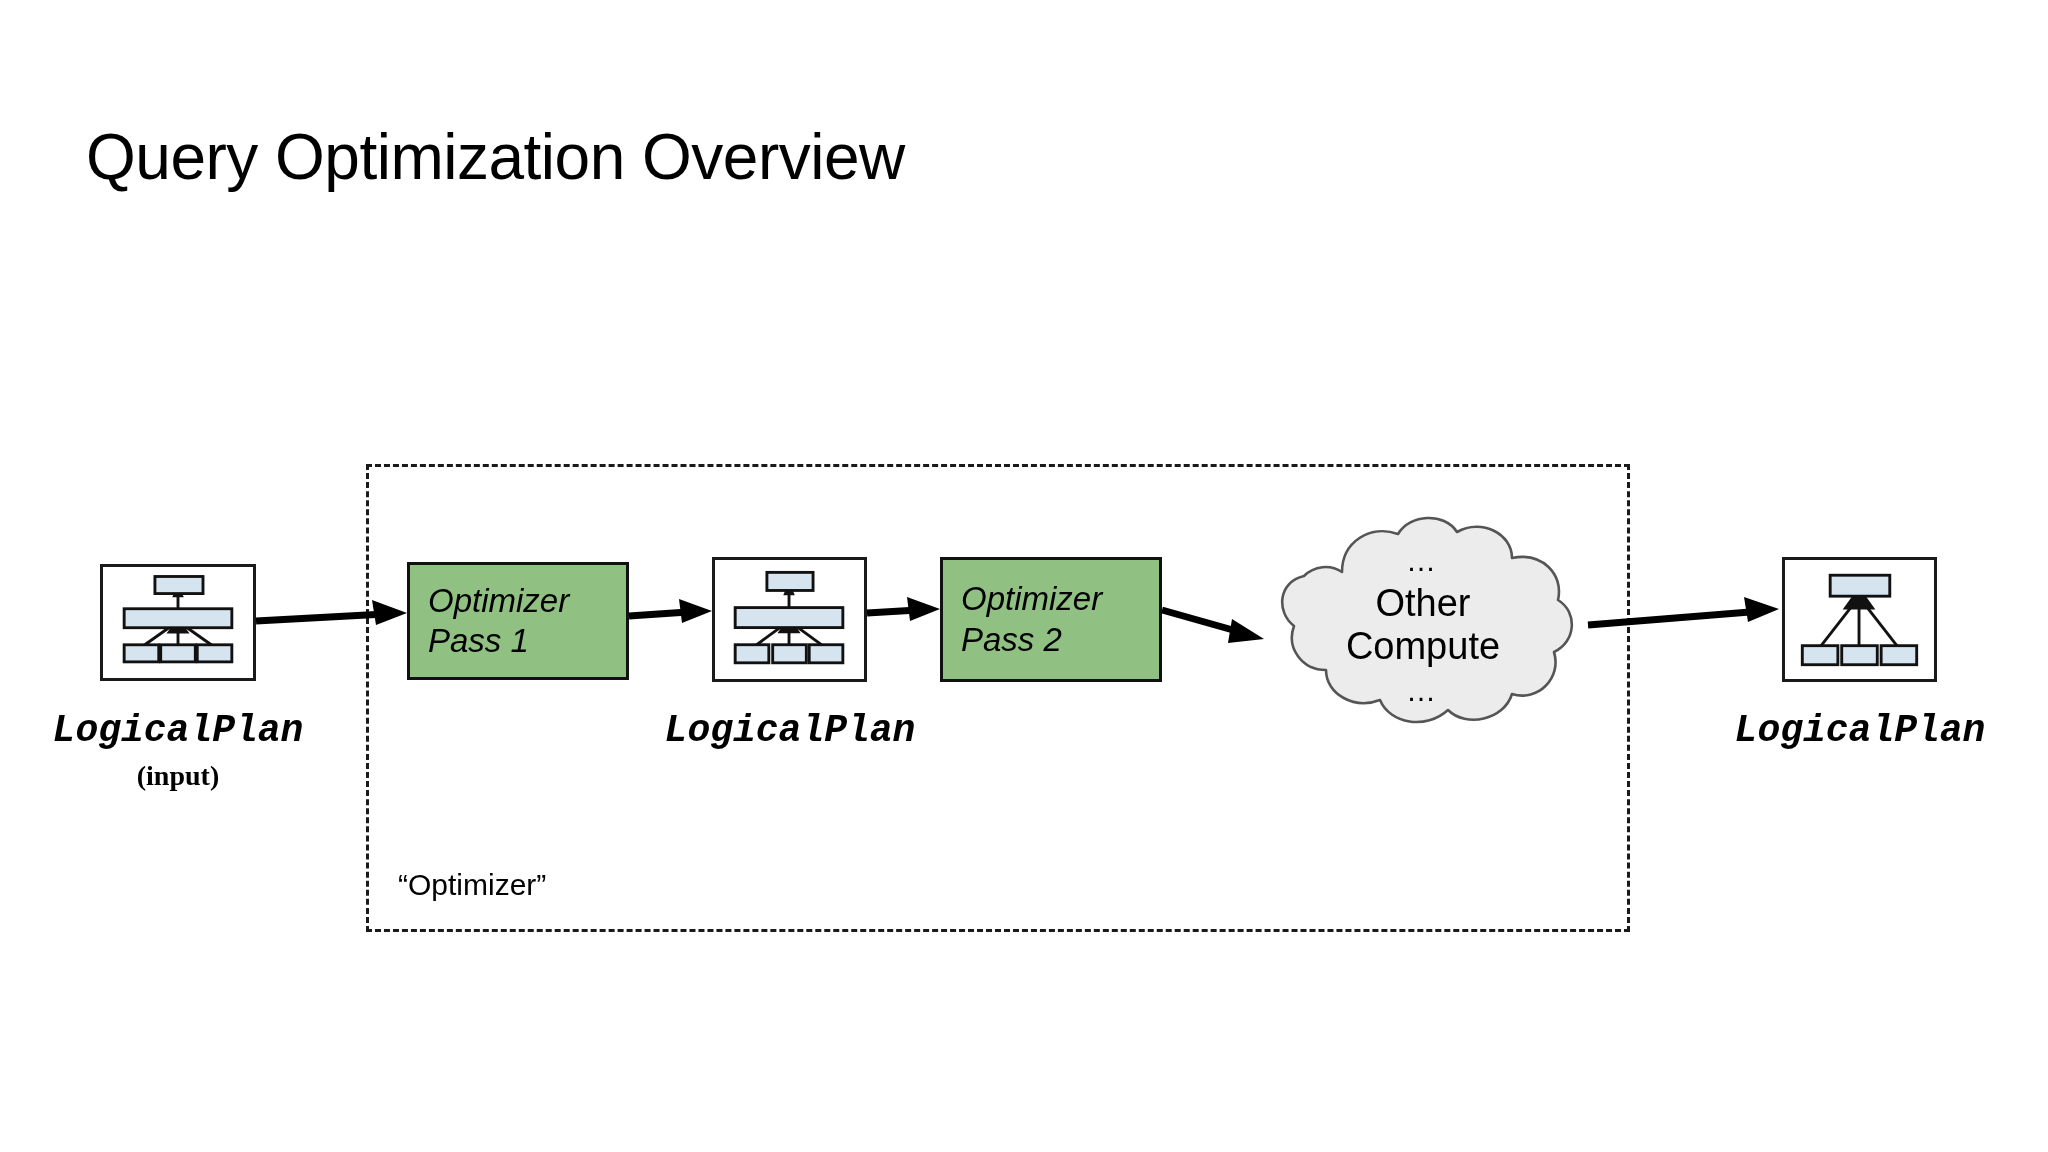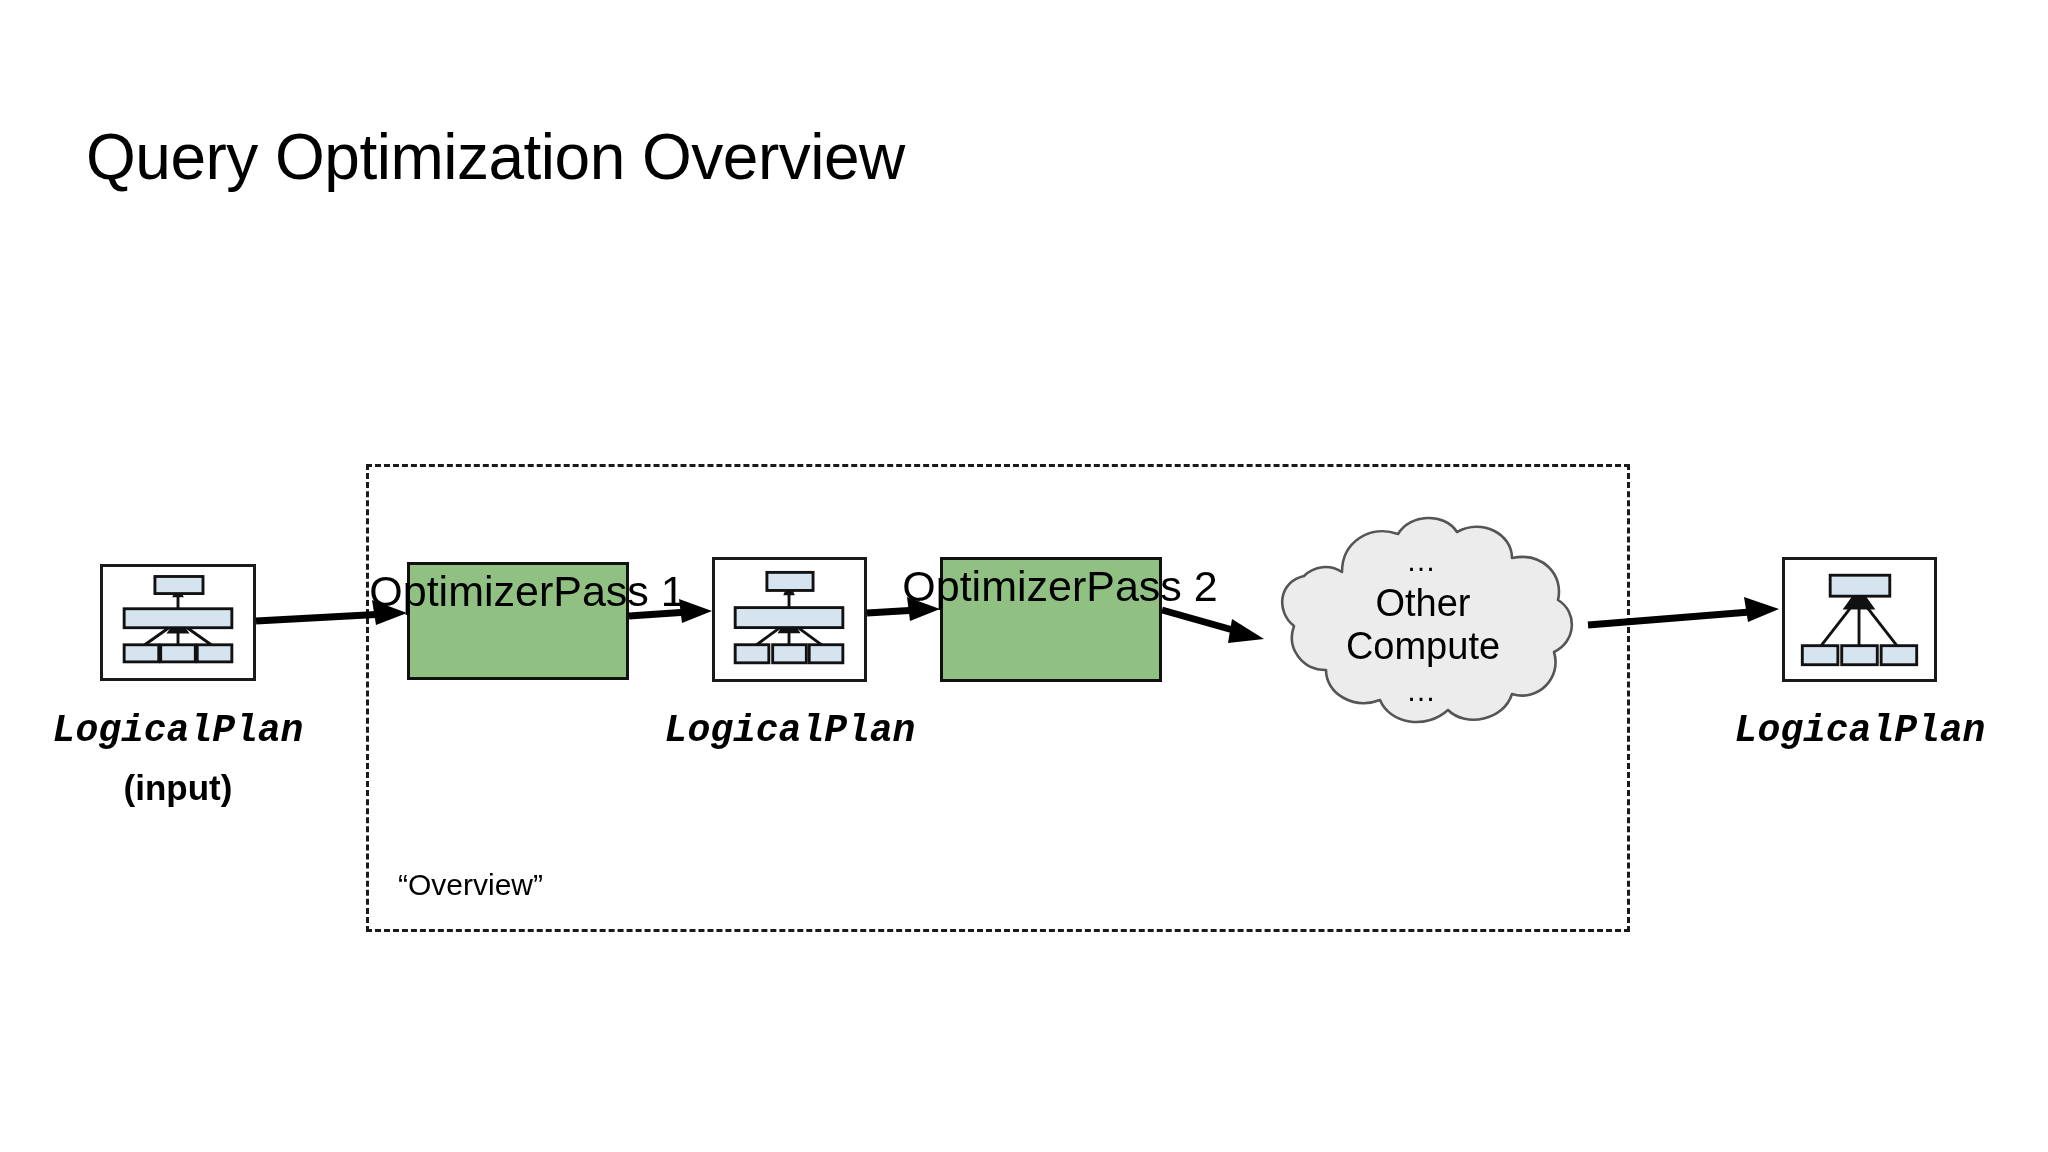--- a/index.html
+++ b/index.html
@@ -39,23 +39,23 @@
   }
   .plan-input{left:100px;top:564px;width:156px;height:117px;}
   .plan-inter{left:712px;top:557px;width:155px;height:125px;}
   .plan-output{left:1782px;top:557px;width:155px;height:125px;}
 
   .plan svg{display:block;width:100%;height:100%;}
 
   
   .pass{
     position:absolute;background:#90C182;border:3px solid #111111;
-    box-sizing:border-box;display:flex;flex-direction:row;
+    box-sizing:border-box;display:flex;flex-direction:column;
     align-items:flex-start;justify-content:center;
-    padding-left:18px;color:#000000;font-size:43px;line-height:1.22;
+    padding-left:18px;color:#000000;font-size:33px;line-height:1.22;font-style:italic;
   }
   .pass-1{left:407px;top:562px;width:222px;height:118px;}
   .pass-2{left:940px;top:557px;width:222px;height:125px;}
   .pass span{display:block;white-space:nowrap;}
 
   
   .cloud-wrap{position:absolute;left:1258px;top:508px;width:330px;height:236px;}
   .cloud-wrap svg{display:block;width:100%;height:100%;overflow:visible;}
   .cloud-text{
     position:absolute;left:0;top:0;width:100%;height:100%;
@@ -71,36 +71,36 @@
 
   
   .plan-caption{
     position:absolute;text-align:center;color:#000000;white-space:nowrap;
   }
   .plan-caption .mono{
     display:block;font-family:"Liberation Mono", "DejaVu Sans Mono", monospace;
     font-weight:bold;font-style:italic;font-size:38px;line-height:1.22;
   }
   .plan-caption .sans{
-    display:block;font-family:Liberation Sans, sans-serif;
-    font-weight:bold;font-size:35px;line-height:1.25;margin-top:12px;
+    display:block;font-family:Liberation Serif, serif;
+    font-weight:bold;font-size:28px;line-height:1.25;margin-top:4px;
   }
   .cap-input{left:18px;top:708px;width:320px;}
   .cap-inter{left:620px;top:708px;width:340px;}
   .cap-output{left:1700px;top:708px;width:320px;}
 </style>
 </head>
 <body>
 
 <div class="slide">
 
   <div class="title">Query Optimization Overview</div>
 
   <div class="optimizer-box"></div>
-  <div class="optimizer-caption">“Overview”</div>
+  <div class="optimizer-caption">“Optimizer”</div>
 
   <div class="plan plan-input">
     <svg viewBox="0 0 156 117" preserveAspectRatio="none">
       <line x1="78" y1="46" x2="78" y2="27" stroke="#111" stroke-width="3"></line>
       <polygon points="78,18 72,32 84,32" fill="#111"></polygon>
       <line x1="42" y1="83" x2="70" y2="63" stroke="#111" stroke-width="3"></line>
       <polygon points="76,56 66,70 78,70" fill="#111"></polygon>
       <line x1="78" y1="83" x2="78" y2="64" stroke="#111" stroke-width="3"></line>
       <polygon points="78,55 72,69 84,69" fill="#111"></polygon>
       <line x1="114" y1="83" x2="86" y2="63" stroke="#111" stroke-width="3"></line>

